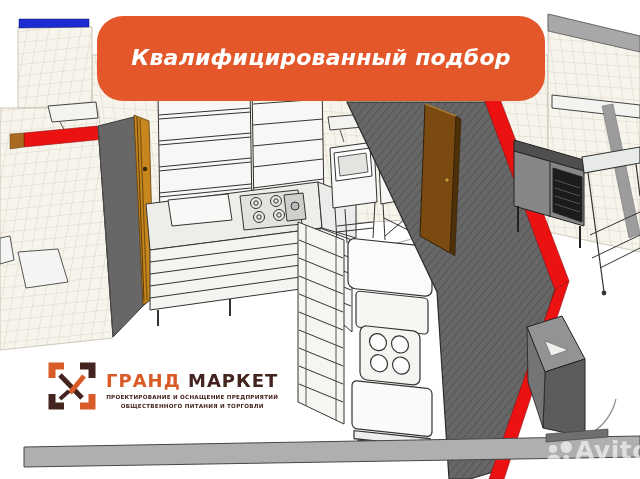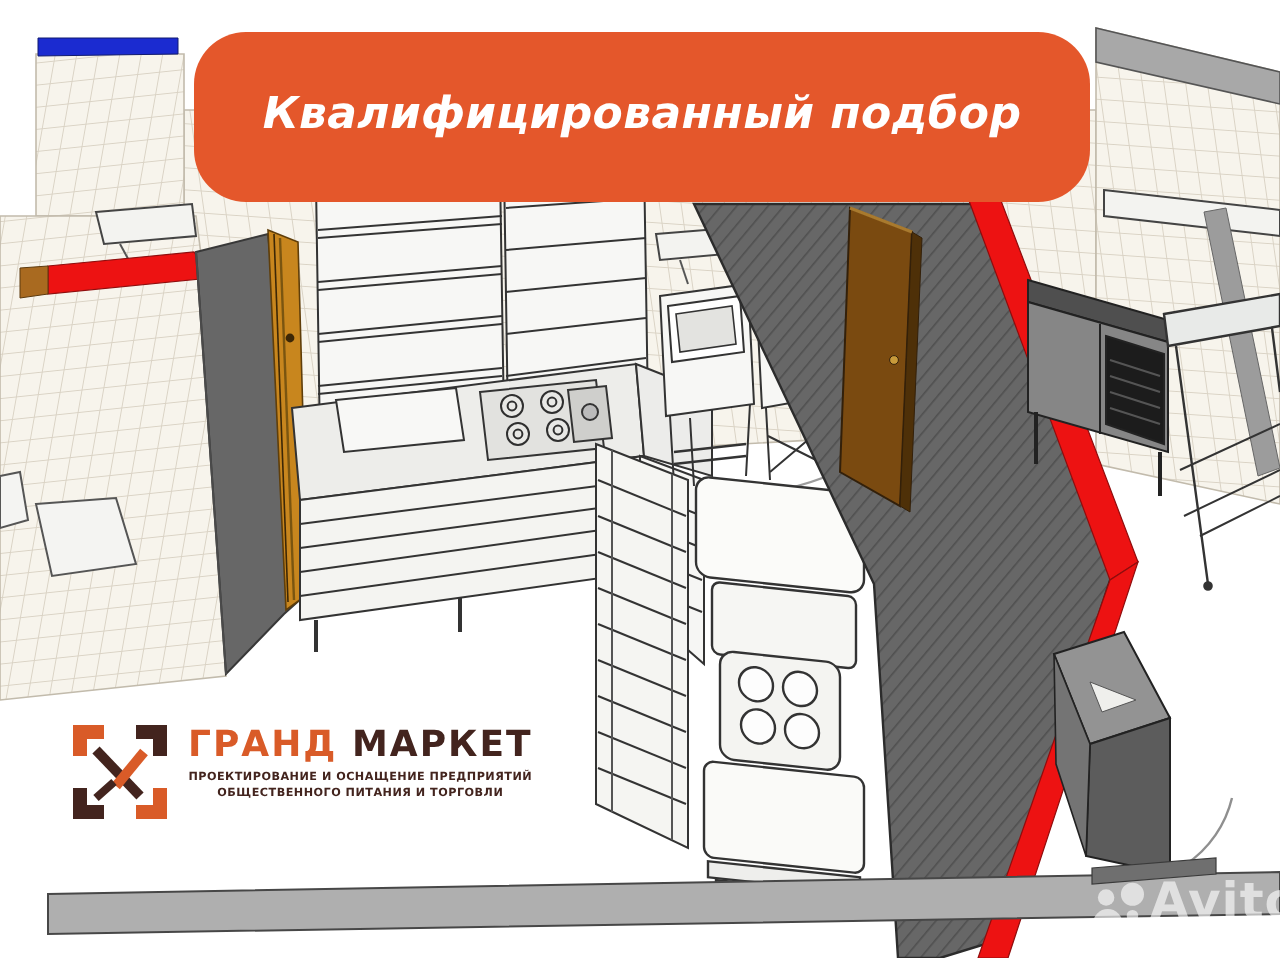--- a/index.html
+++ b/index.html
@@ -8,21 +8,21 @@
   .scene{position:absolute;left:0;top:0;}
 
   
   .banner{position:absolute;left:97px;top:16px;width:448px;height:85px;
           background:var(--banner_orange);border-radius:26px;
           display:flex;flex-direction:column;align-items:center;justify-content:center;
           color:#fff;font-weight:bold;font-style:italic;font-size:22px;line-height:1.28;
           text-align:center;letter-spacing:0.2px;}
 
   
-  .logo{position:absolute;left:36px;top:362px;display:flex;align-items:flex-start;gap:10px;}
+  .logo{position:absolute;left:48px;top:362px;display:flex;align-items:flex-end;gap:10px;}
   .logo-text{display:flex;flex-direction:column;}
   .logo-title{font-size:18px;font-weight:bold;letter-spacing:1px;white-space:nowrap;}
   .logo-title .p1{color:var(--logo_orange);}
   .logo-title .p2{color:var(--logo_dark);}
   .logo-tagline{font-size:5.6px;font-weight:bold;color:var(--logo_dark);
                 letter-spacing:0.25px;text-align:center;line-height:1.5;margin-top:2px;}
 
   
   .watermark{position:absolute;left:544px;top:438px;display:flex;align-items:flex-start;gap:3px;
              color:var(--watermark_color);font-weight:bold;font-size:25px;line-height:1;}

